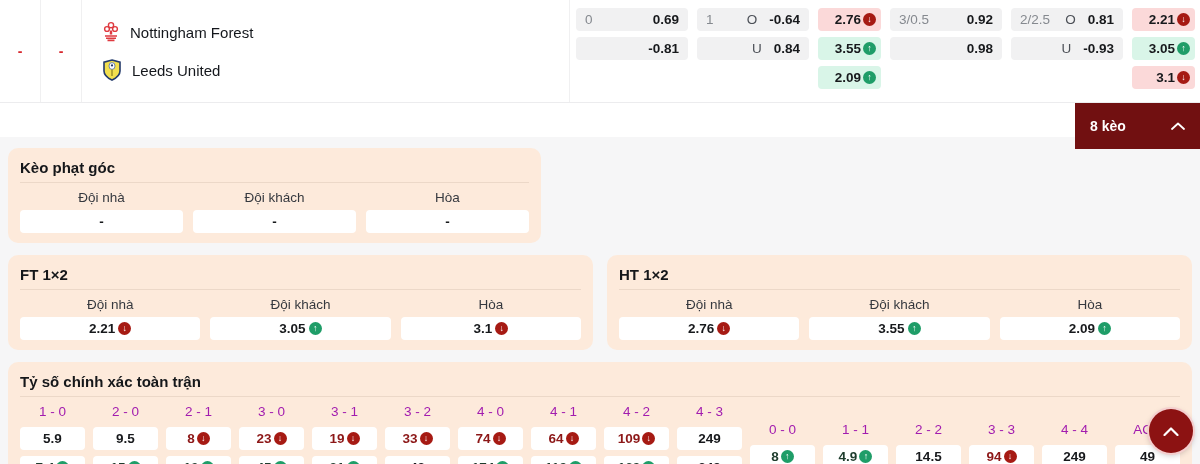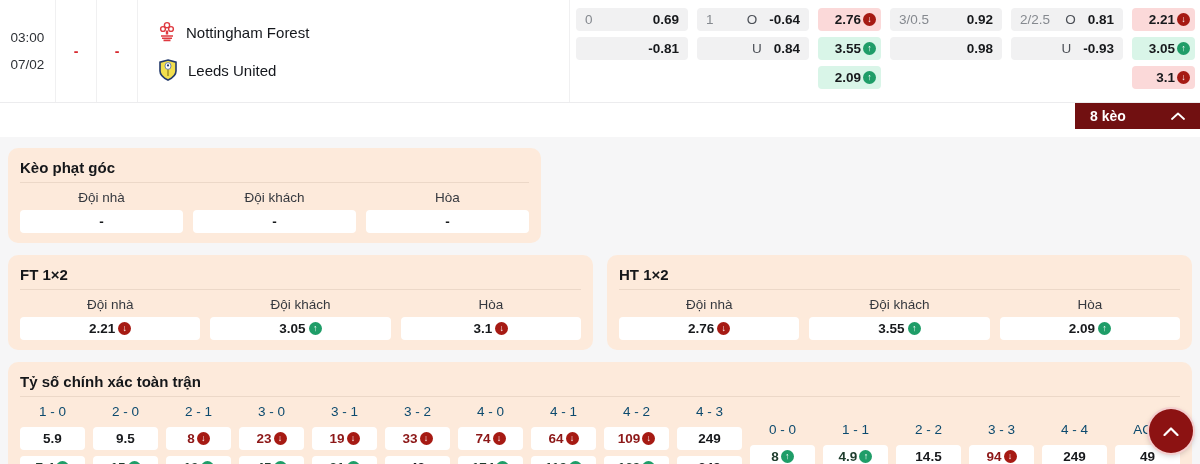--- a/index.html
+++ b/index.html
@@ -34,60 +34,56 @@
               justify-content:flex-end; padding:0 5px; font-weight:700; font-size:13.5px; gap:2px; }
   .cell-up { background:#d9f5e8; }
   .cell-down { background:#fbd9d9; }
   .cell-flat { background:#fff; }
   .badge { width:13px; height:13px; border-radius:50%; display:inline-flex; align-items:center;
            justify-content:center; color:#fff; font-size:9px; font-weight:700; flex:0 0 auto; line-height:1; }
   .badge-up { background:#1f9d68; }
   .badge-down { background:#a61a13; }
   
   .keo-bar { height:34px; background:#fff; position:relative; }
-  .keo-badge { position:absolute; right:0; top:0; width:125px; height:26px; background:#711011;
+  .keo-badge { position:absolute; right:0; top:0; width:125px; height:46px; background:#711011;
                color:#fff; display:flex; align-items:center; padding:0 15px; font-weight:700;
                font-size:14px; cursor:pointer; }
   .keo-badge svg { margin-left:auto; }
   
   .sections { padding:11px 8px; display:flex; flex-direction:column; gap:12px; }
   .card { background:#fdeadb; border-radius:10px; padding:8px 12px 10px; }
   .card-title { font-weight:700; font-size:15px; color:#15171a; padding:3px 0 6px;
                 border-bottom:1px solid #ecd8c8; }
   .w-left { width:533px; }
   .cards-row { display:flex; gap:14px; }
   .cards-row .card { flex:1; }
   .head3 { display:flex; gap:10px; margin:7px 0 5px; font-size:13.5px; color:#36393f; }
   .head3 span { flex:1; text-align:center; }
   .vals3 { display:flex; gap:10px; }
   .val-cell { flex:1; height:23px; border-radius:4px; background:#fff; display:flex;
               align-items:center; justify-content:center; font-weight:700; font-size:13.5px; gap:3px; }
   
   .score-grid { display:flex; gap:8px; margin-top:7px; }
   .score-col { flex:1; display:flex; flex-direction:column; }
   .score-col.single { justify-content:center; }
-  .score-head { text-align:center; font-size:13.5px; color:#0c4a6e; height:19px; margin-bottom:4px; }
+  .score-head { text-align:center; font-size:13.5px; color:#a21caf; height:19px; margin-bottom:4px; }
   .score-cell { height:23px; border-radius:4px; background:#ffffff; display:flex; align-items:center;
                 justify-content:center; font-weight:700; font-size:13.5px; gap:2px; margin-bottom:6px; }
   .score-col.single .score-cell { margin-bottom:0; }
   .t-down { color:#8c1717; }
   .t-up { color:#1e3c2d; }
   
   .fab { position:absolute; right:7px; top:409px; width:44px; height:44px; border-radius:50%;
          background:#8c1212; display:flex; align-items:center; justify-content:center;
          box-shadow:0 0 0 2px #f5cfcf, 0 2px 6px rgba(0,0,0,.25); cursor:pointer; }
 </style>
 </head>
 <body>
 
 <div class="match-row">
-  <div class="col-time">
-    <span>03:00</span>
-    <span>07/02</span>
-  </div>
   <div class="col-dash">
     <span>-</span>
   </div>
   <div class="col-dash">
     <span>-</span>
   </div>
   <div class="col-teams">
     <div class="team">
       <svg width="18" height="22" viewBox="0 0 18 22">
         <circle cx="9" cy="4.2" r="2.6" fill="none" stroke="#df3a40" stroke-width="1.4"></circle>

